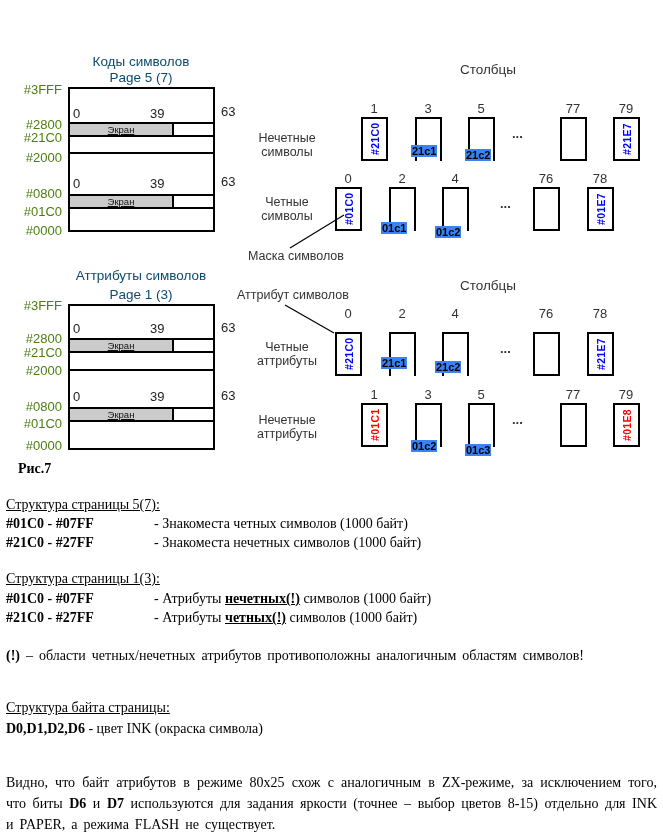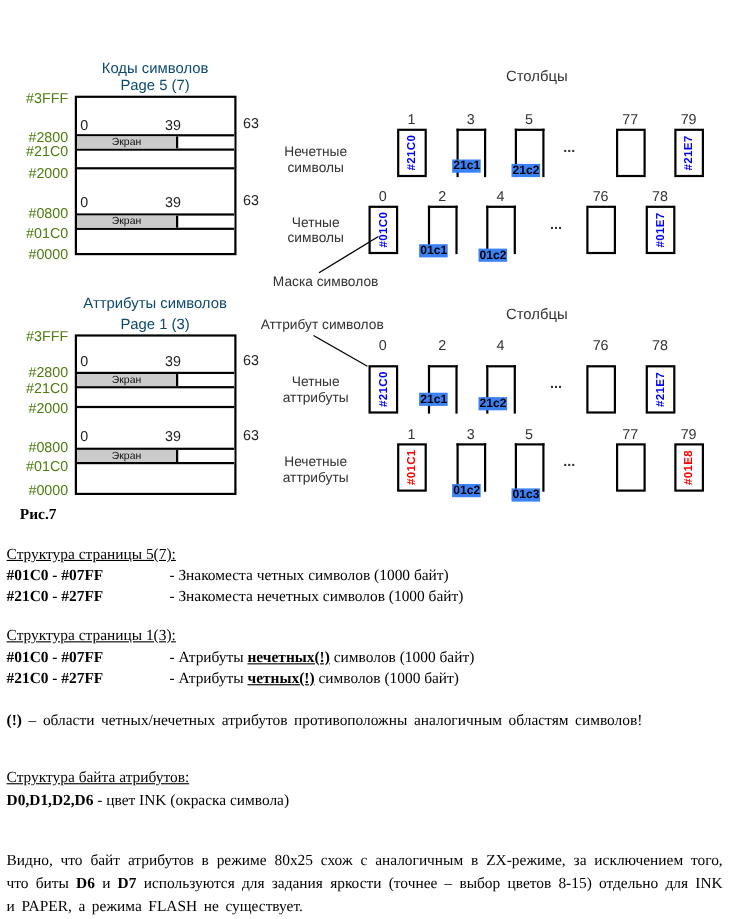--- a/index.html
+++ b/index.html
@@ -15,24 +15,24 @@
   .hl { font-weight:bold; text-decoration:underline; }
   .bits { font-weight:bold; }
   .para { font-size:14px; line-height:21px; text-align:justify; word-spacing:2.5px; margin:0; }
 
   
   .maphead { width:166px; text-align:center; font:13.5px "Liberation Sans", sans-serif; color:#0c4a6e; }
   .addrlab { left:4px; width:58px; text-align:right; font:13px "Liberation Sans", sans-serif; color:#4d7c0f; }
   .membox { border:2px solid #000; box-sizing:border-box; background:#fff; }
   .band { position:absolute; left:0; width:100%; height:15px; box-sizing:border-box;
           border-top:2px solid #000; border-bottom:2px solid #000; background:#fff; }
-  .bandgray { position:absolute; left:0; top:0; bottom:0; width:92px; box-sizing:border-box;
+  .bandgray { position:absolute; left:0; top:0; bottom:0; width:104px; box-sizing:border-box;
               background:var(--gray,#ccc); border-right:2px solid #000;
               display:flex; align-items:center; justify-content:center;
-              font:9.5px "Liberation Sans", sans-serif; color:#111; }
+              font:9.5px "Liberation Sans", sans-serif; color:#111;text-decoration:underline; }
   .hline { position:absolute; left:0; width:100%; border-top:2px solid #000; }
   .inlab { position:absolute; font:13px "Liberation Sans", sans-serif; color:#222; }
   .lab63 { font:13px "Liberation Sans", sans-serif; color:#222; }
 
   
   .colhead { font:13.5px "Liberation Sans", sans-serif; color:#333; width:96px; text-align:center; }
   .side { width:110px; text-align:center; font:12.5px "Liberation Sans", sans-serif; color:#333; }
   .colnum { width:40px; text-align:center; font:13px "Liberation Sans", sans-serif; color:#333; }
   .colbox { width:27px; height:44px; border:2px solid #000; box-sizing:border-box; background:#fff; }
   .colbox.open { border-bottom:none; }
@@ -235,20 +235,20 @@
   <div class="abs shead" style="left:6px;top:571px">Структура страницы 1(3):</div>
   <div class="abs arow" style="left:6px;top:591px">
     <span class="addr">#01C0 - #07FF</span><span>- Атрибуты </span><span class="hl">нечетных(!)</span><span> символов (1000 байт)</span>
   </div>
   <div class="abs arow" style="left:6px;top:610px">
     <span class="addr">#21C0 - #27FF</span><span>- Атрибуты </span><span class="hl">четных(!)</span><span> символов (1000 байт)</span>
   </div>
 
   <p class="abs para" style="left:6px;top:645px;width:651px"><b>(!)</b><span> – области четных/нечетных атрибутов противоположны аналогичным областям символов!</span></p>
 
-  <div class="abs shead" style="left:6px;top:700px">Структура байта атрибутов:</div>
+  <div class="abs shead" style="left:6px;top:700px">Структура байта страницы:</div>
   <div class="abs arow" style="left:6px;top:721px">
     <span class="bits">D0,D1,D2,D6</span><span> - цвет INK (окраска символа)</span>
   </div>
 
   <p class="abs para" style="left:6px;top:772px;width:651px"><span>Видно, что байт атрибутов в режиме 80x25 схож с аналогичным в ZX-режиме, за исключением того, что биты </span><b>D6</b><span> и </span><b>D7</b><span> используются для задания яркости (точнее – выбор цветов 8-15) отдельно для INK и PAPER, а режима FLASH не существует.</span></p>
 
 </div>
 
 </body></html>

